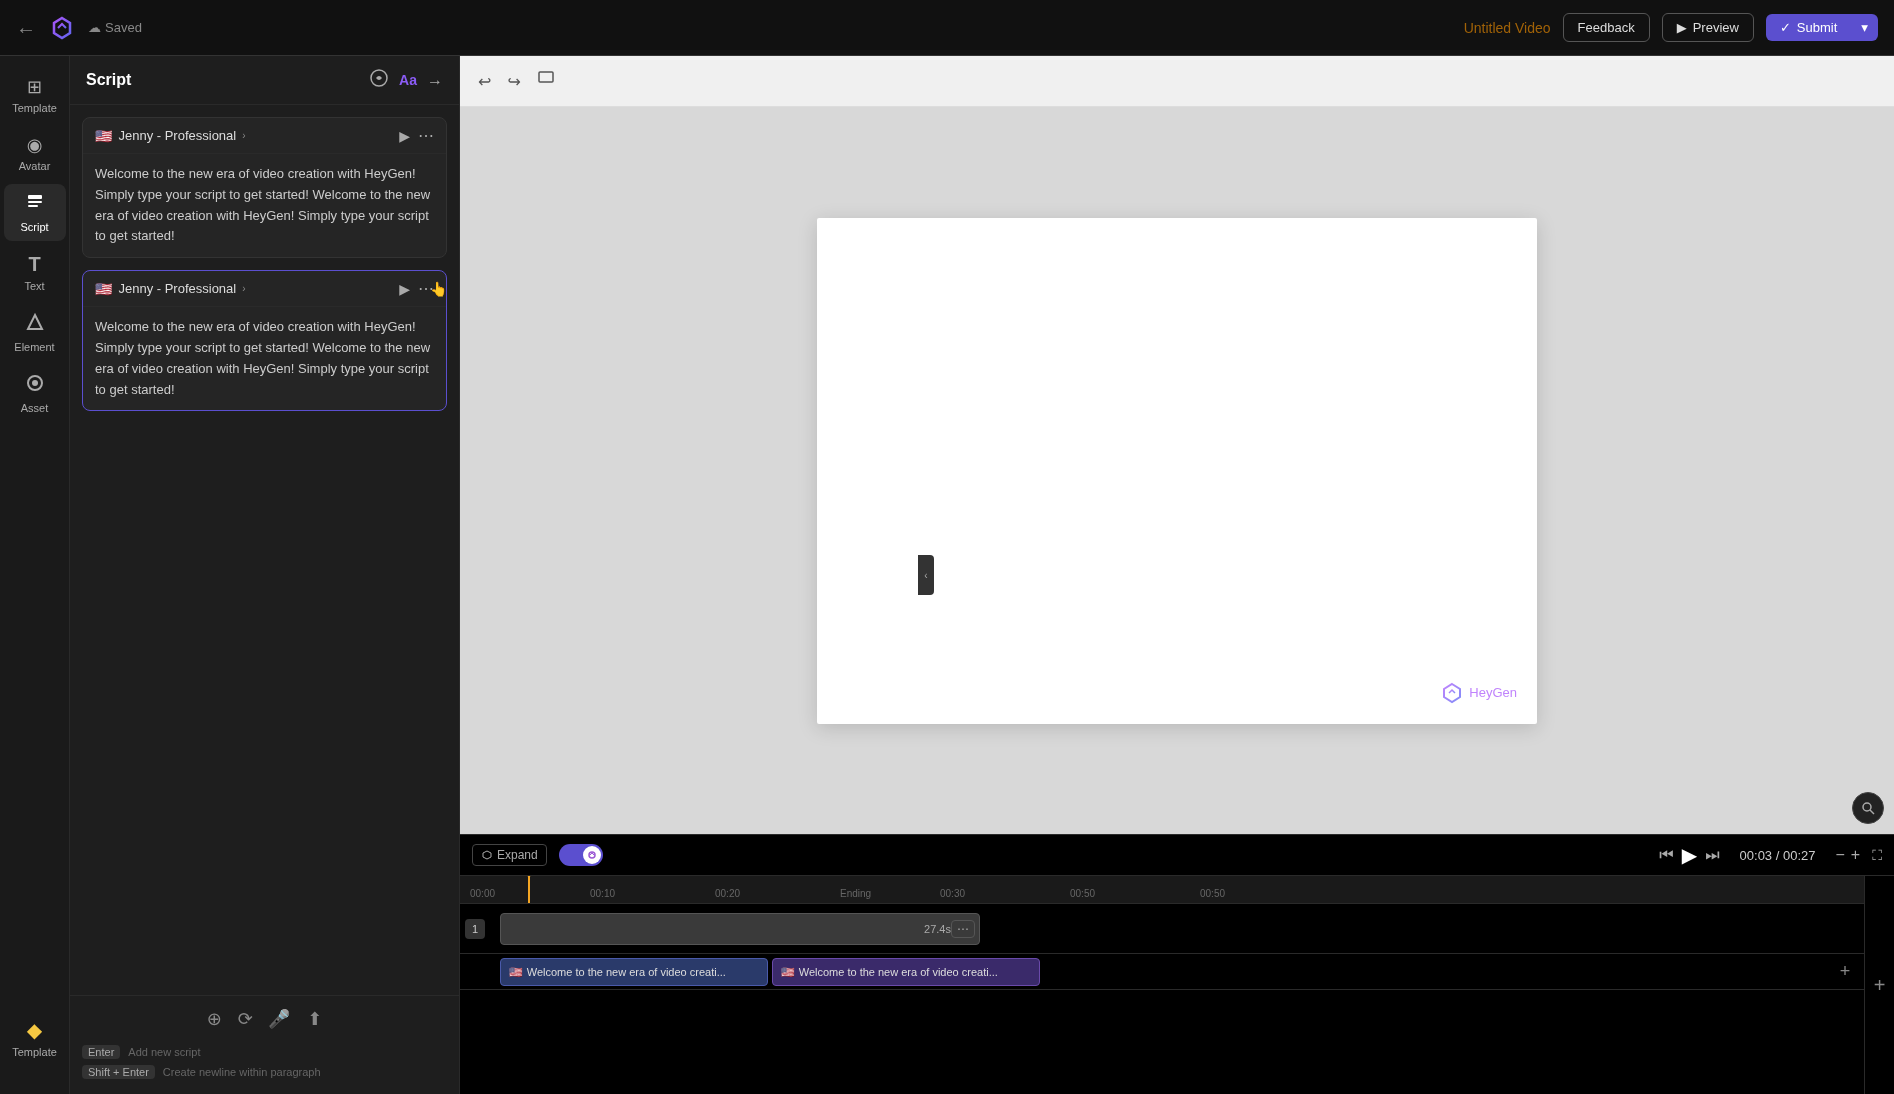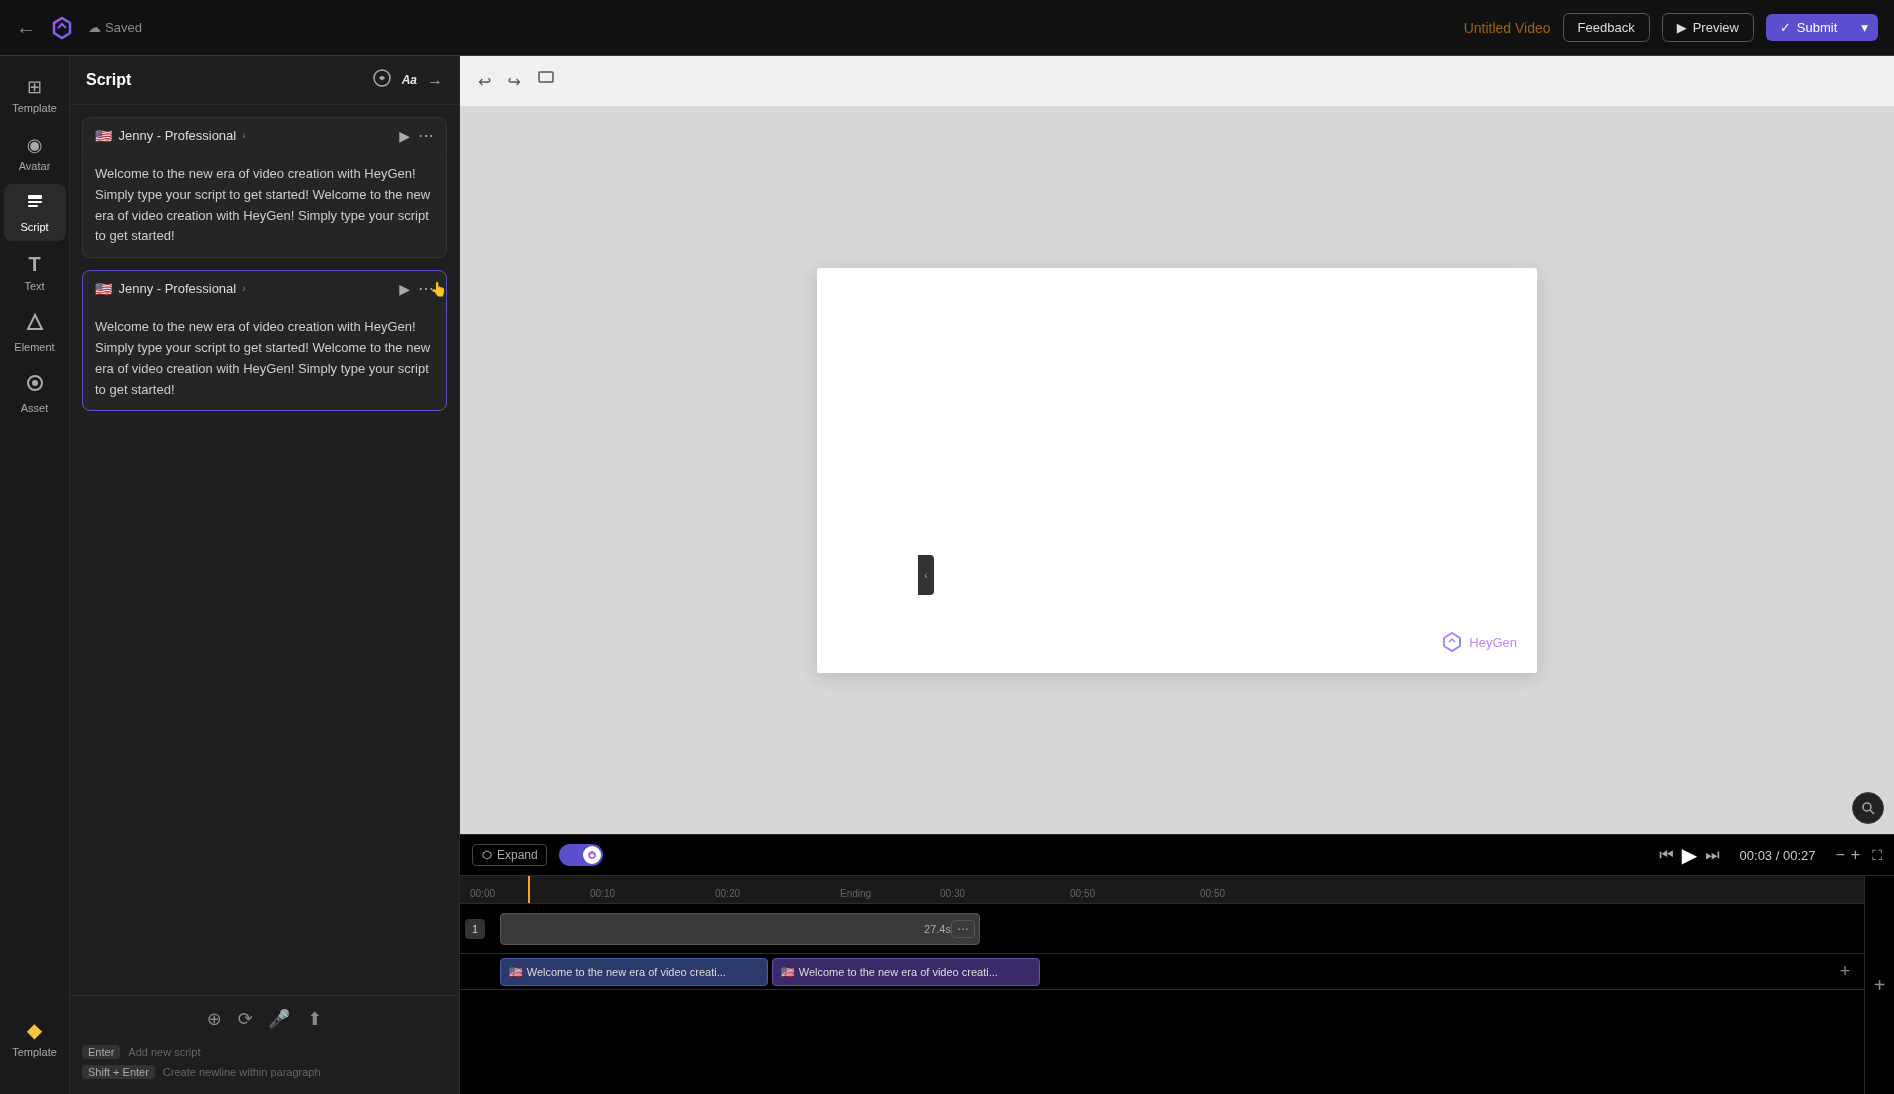--- a/index.html
+++ b/index.html
@@ -96,21 +96,21 @@
     .canvas-toolbar {
       display: flex; align-items: center; gap: 8px; padding: 10px 14px;
       background: #f0f0f0; border-bottom: 1px solid #ddd;
     }
     .canvas-btn { background: none; border: none; color: #555; cursor: pointer; font-size: 16px; padding: 4px; border-radius: 4px; }
     .canvas-viewport {
       flex: 1; display: flex; align-items: center; justify-content: center;
       background: #d8d8d8; position: relative; overflow: hidden;
     }
     .canvas-slide {
-      width: 720px; height: 405px; background: #fff; border-radius: 2px;
+      width: 720px; height: 506px; background: #fff; border-radius: 2px;
       box-shadow: 0 4px 20px rgba(0,0,0,0.15); position: relative; display: flex;
       align-items: center; justify-content: center;
     }
 
     
     .timeline {
       height: 260px; background: #000000; border-top: 1px solid #2a2a2a;
       display: flex; flex-direction: column; flex-shrink: 0;
     }
     .timeline-toolbar {
@@ -280,21 +280,21 @@
   <div class="script-panel">
     <div class="script-header">
       <span class="script-title">Script</span>
       <div class="script-header-icons">
         <span title="AI">
           <svg width="20" height="20" viewBox="0 0 20 20" fill="none">
             <circle cx="10" cy="10" r="8" stroke="#aaa" stroke-width="1.5"></circle>
             <path d="M7 10 Q10 6 13 10 Q10 14 7 10Z" fill="#aaa"></path>
           </svg>
         </span>
-        <span style="color:#e5e5e5; font-size:12px; font-weight:600;font-style:italic;">Aa</span>
+        <span style="color:#8b5cf6; font-size:14px; font-weight:600;">Aa</span>
         <span style="color:#aaa;">→</span>
       </div>
     </div>
 
     <div class="script-content">
 
       <div class="script-block">
         <div class="script-block-header">
           <div class="avatar-tag">
             <span class="flag">🇺🇸</span>

